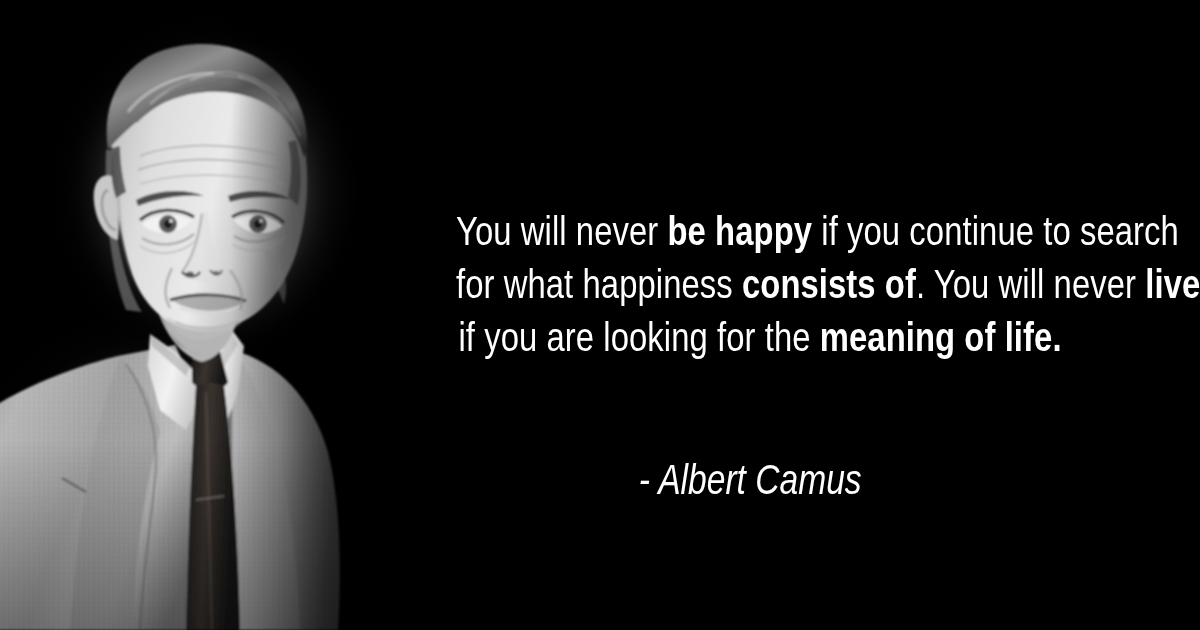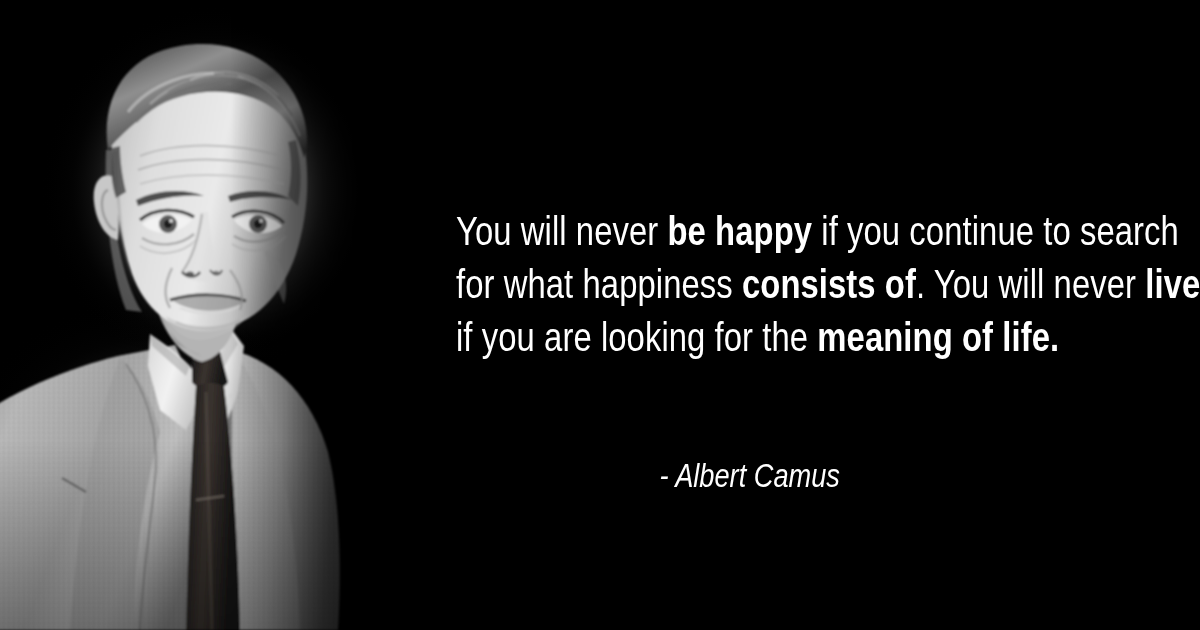--- a/index.html
+++ b/index.html
@@ -30,21 +30,21 @@
     width: 420px;
     height: 630px;
   }
 
   
   #quote-block {
     position: absolute;
     left: 380px;
     top: 205px;
     width: 760px;
-    text-align: left;
+    text-align: center;
   }
   .quote-line {
     color: #ffffff;
     font-family: "Liberation Sans Narrow", "Liberation Sans", sans-serif;
     font-size: 41px;
     line-height: 53px;
     font-weight: 400;
     letter-spacing: 0.1px;
     white-space: nowrap;
     transform: scaleX(0.80);
@@ -55,21 +55,21 @@
   }
 
   #attribution {
     position: absolute;
     left: 380px;
     top: 456px;
     width: 740px;
     text-align: center;
     color: #ffffff;
     font-family: "Liberation Sans Narrow", "Liberation Sans", sans-serif;
-    font-size: 34px;
+    font-size: 42px;
     font-style: italic;
     font-weight: 400;
     white-space: nowrap;
   }
   #attribution .attr-inner {
     display: inline-block;
     transform: scaleX(0.80);
     transform-origin: center center;
   }
 

